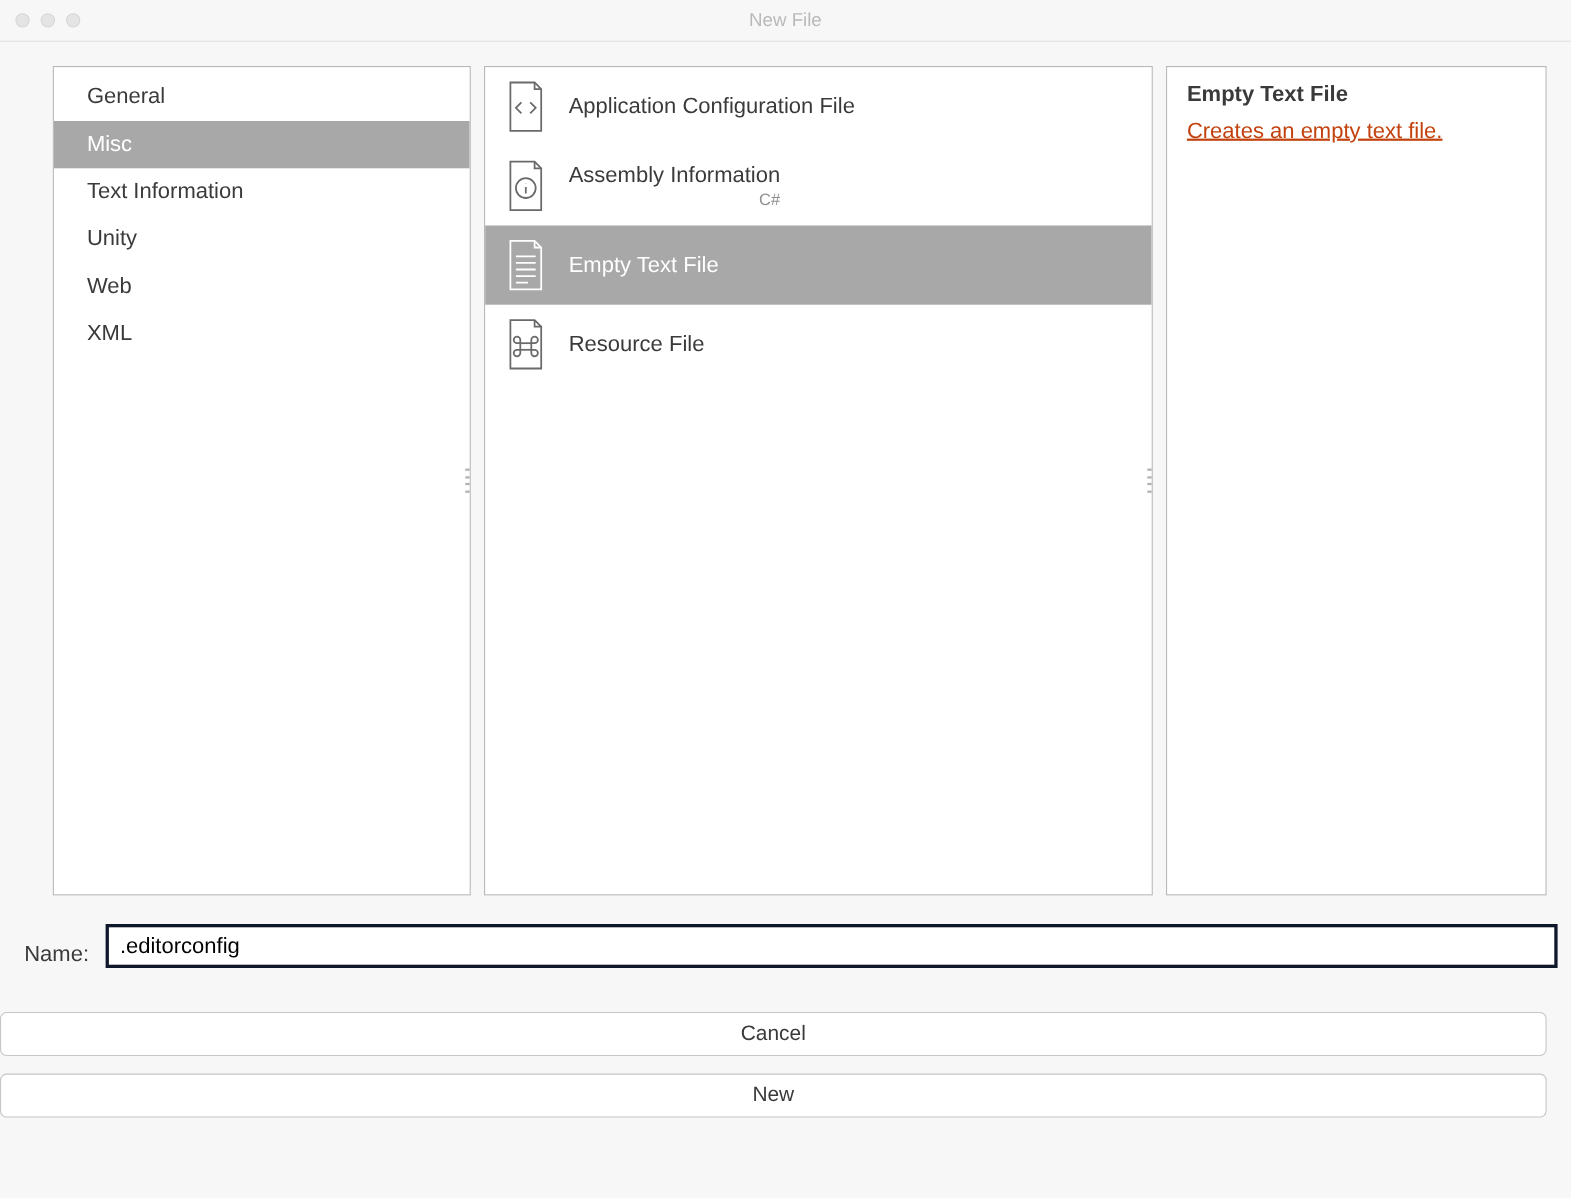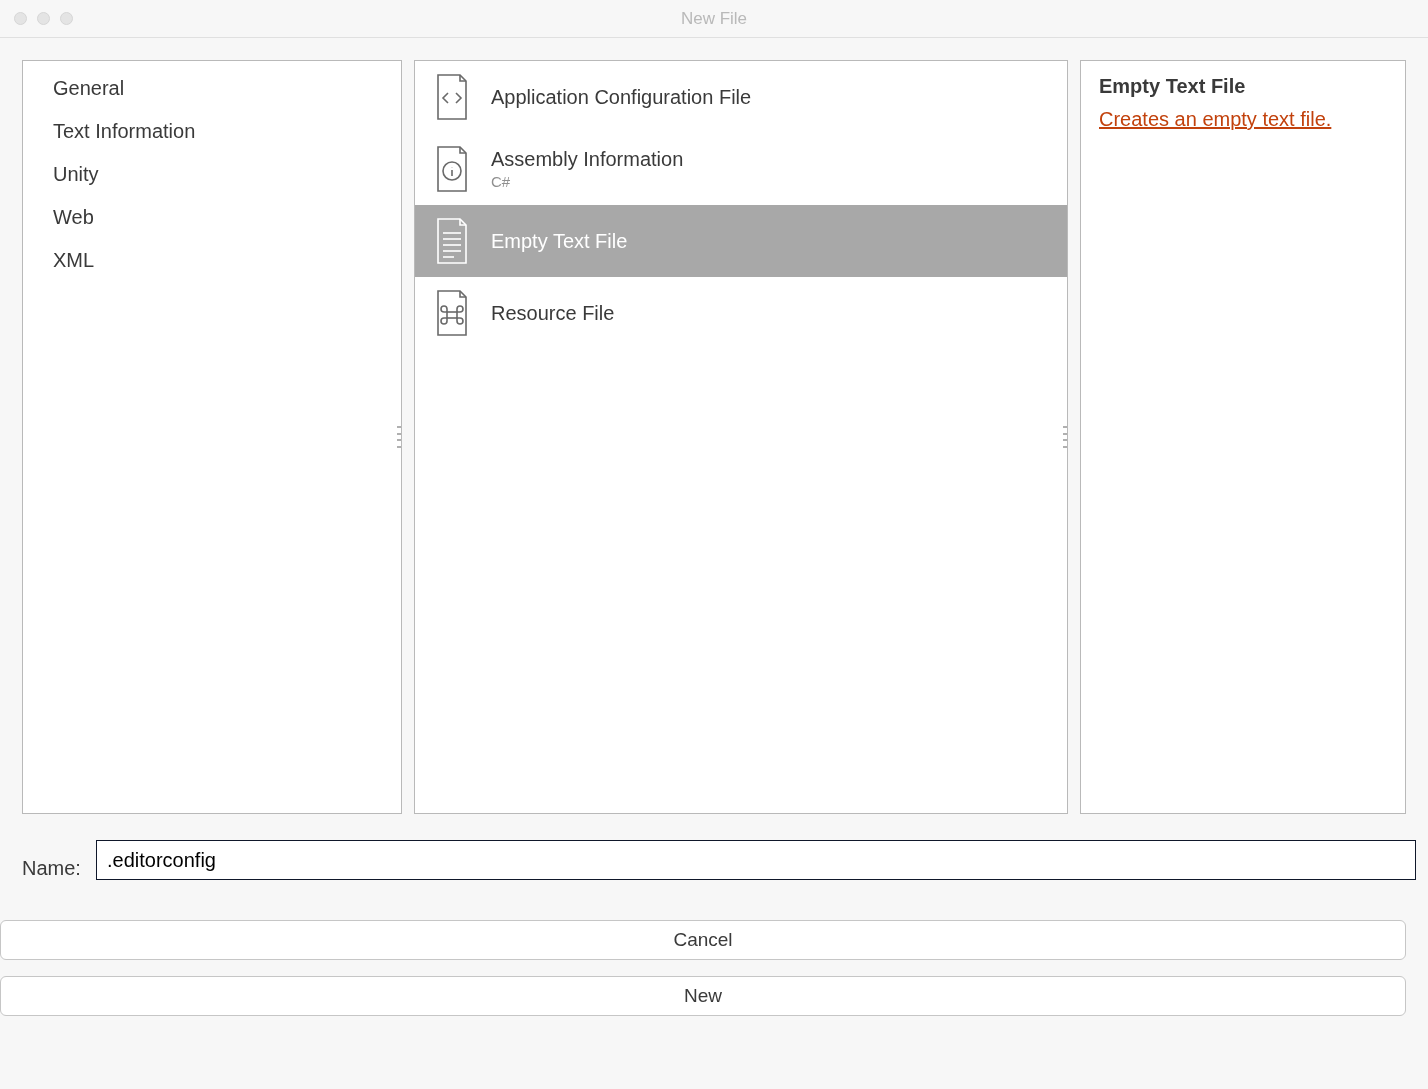--- a/index.html
+++ b/index.html
@@ -39,30 +39,31 @@
     color: #b9b9b9;
     pointer-events: none;
   }
 
   
   .panes {
     display: flex;
     gap: 12px;
     padding: 22px 22px 0 22px;
     height: 776px;
+    margin-left: 26px;
   }
   .pane {
     border: 1px solid #b9b9b9;
     background: #ffffff;
     height: 100%;
     overflow: hidden;
     position: relative;
   }
   .pane-categories { width: 380px; flex: none; }
-  .pane-templates  { width: 654px; flex: none; }
+  .pane-templates  { width: 608px; flex: none; text-align: right; }
   .pane-desc       { flex: 1; }
 
   
   .cat-list { list-style: none; padding-top: 6px; }
   .cat-item {
     font-size: 20px;
     padding: 10px 30px;
     cursor: default;
   }
   .cat-item.selected {
@@ -121,21 +122,21 @@
   .name-row {
     display: flex;
     align-items: flex-end;
     gap: 0;
     padding: 26px 12px 0 22px;
   }
   .name-label { font-size: 20px; color: #3a3a3a; width: 74px; }
   .name-input {
     flex: 1;
     height: 40px;
-    border: 1px solid #0f172a;
+    border: 3px solid #0f172a;
     background: #ffffff;
     font-size: 20px;
     padding: 0 10px;
     outline: none;
   }
 
   
   .button-row {
     display: flex;
     justify-content: flex-end;
@@ -168,20 +169,21 @@
     <div class="tl"></div>
   </div>
   <div class="title">New File</div>
 </div>
 
 <div class="panes">
 
   <div class="pane pane-categories">
     <ul class="cat-list">
       <li class="cat-item"><span>General</span></li>
+      <li class="cat-item selected"><span>Misc</span></li>
       <li class="cat-item"><span>Text Information</span></li>
       <li class="cat-item"><span>Unity</span></li>
       <li class="cat-item"><span>Web</span></li>
       <li class="cat-item"><span>XML</span></li>
     </ul>
     <div class="grip">
         <span></span>
         <span></span>
         <span></span>
         <span></span>

